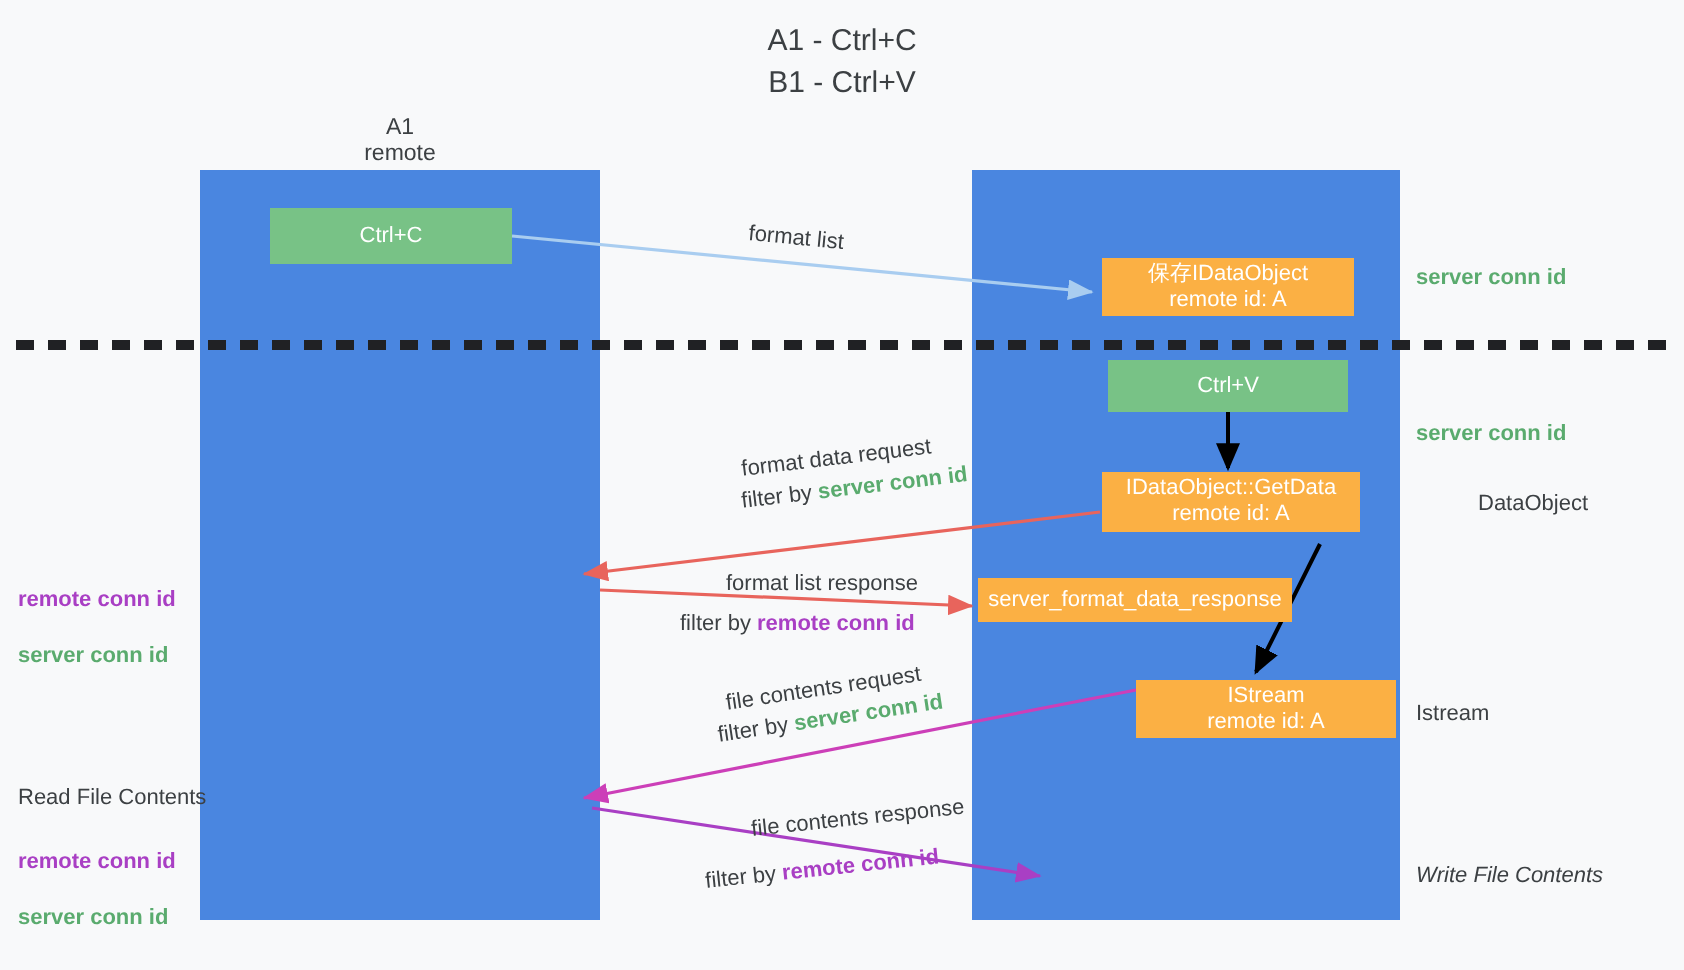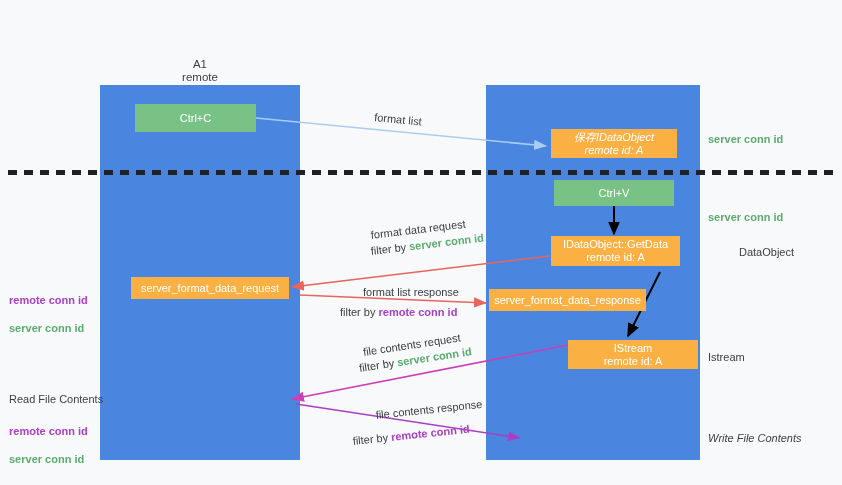--- a/index.html
+++ b/index.html
@@ -96,20 +96,22 @@
     position: absolute; inset: 0;
     width: 842px; height: 485px;
     pointer-events: none;
   }
 </style>
 </head>
 <body>
 
 <div id="stage">
 
+  <div class="title">A1 - Ctrl+C
+B1 - Ctrl+V</div>
 
   <div class="lane-head" style="left:100px; top:58px; width:200px;">A1
 remote</div>
 
   <div class="lane" style="left:100px; top:85px; width:200px; height:375px;"></div>
   <div class="lane" style="left:486px; top:85px; width:214px; height:375px;"></div>
 
   <div class="divider"></div>
 
   <svg class="edges">
@@ -141,32 +143,31 @@
 
     <line x1="300" y1="295" x2="486" y2="303" stroke="#e8645c" stroke-width="1.6" marker-end="url(#ah-red)"></line>
 
     <line x1="568" y1="345" x2="292" y2="399" stroke="#cc3fb8" stroke-width="1.6" marker-end="url(#ah-mag)"></line>
 
     <line x1="296" y1="404" x2="520" y2="438" stroke="#a93fc4" stroke-width="1.6" marker-end="url(#ah-pur)"></line>
   </svg>
 
   <div class="node green" style="left:135px; top:104px; width:121px; height:28px;">Ctrl+C</div>
 
-  <div class="node orange" style="left:551px; top:129px; width:126px; height:29px;font-style:italic;">保存IDataObject
+  <div class="node orange" style="left:551px; top:129px; width:126px; height:29px;">保存IDataObject
 remote id: A</div>
 
   <div class="node green" style="left:554px; top:180px; width:120px; height:26px;">Ctrl+V</div>
 
   <div class="node orange" style="left:551px; top:236px; width:129px; height:30px;">IDataObject::GetData
 remote id: A</div>
 
   <div class="node orange" style="left:568px; top:340px; width:130px; height:29px;">IStream
 remote id: A</div>
 
-  <div class="node orange" style="left:131px; top:277px; width:158px; height:22px;">server_format_data_request</div>
 
   <div class="node orange" style="left:489px; top:289px; width:157px; height:22px;">server_format_data_response</div>
 
 
 
   <div class="ann green" style="left:708px; top:132px;">server conn id</div>
   <div class="ann green" style="left:708px; top:210px;">server conn id</div>
   <div class="ann plain" style="left:708px; top:245px;padding-left:31px;">DataObject</div>
   <div class="ann plain" style="left:708px; top:350px;">Istream</div>
   <div class="ann plain" style="left:708px; top:431px;font-style:italic;">Write File Contents</div>

